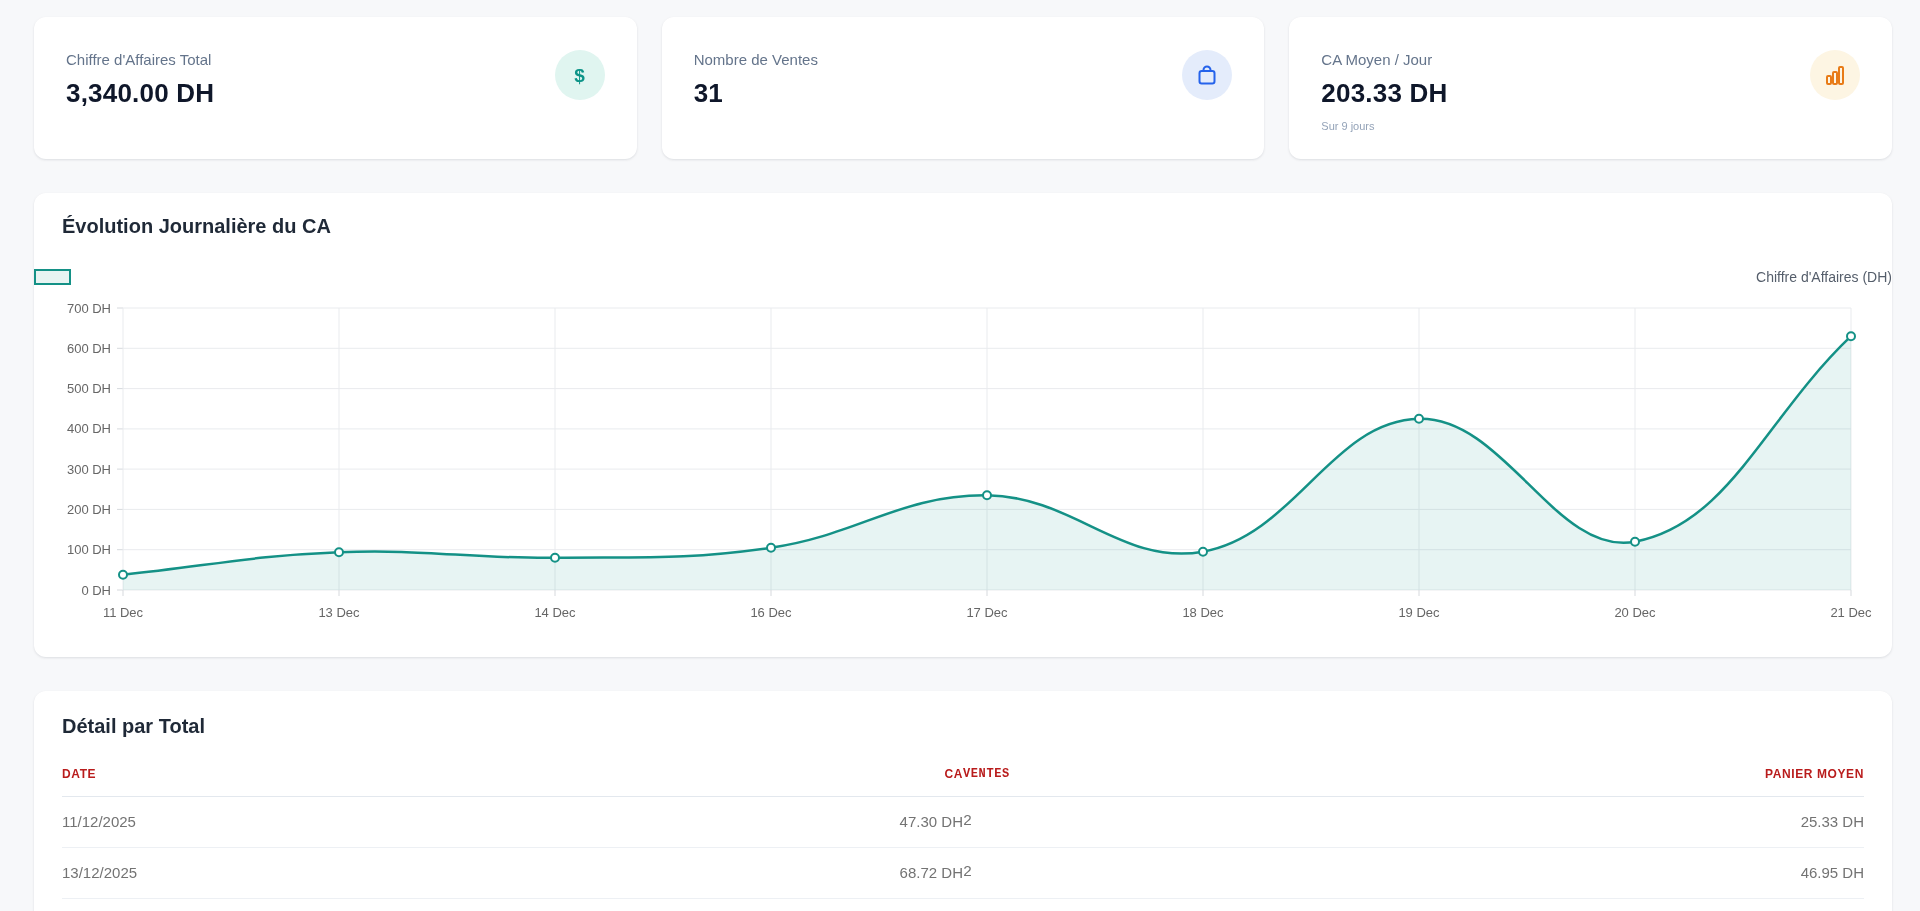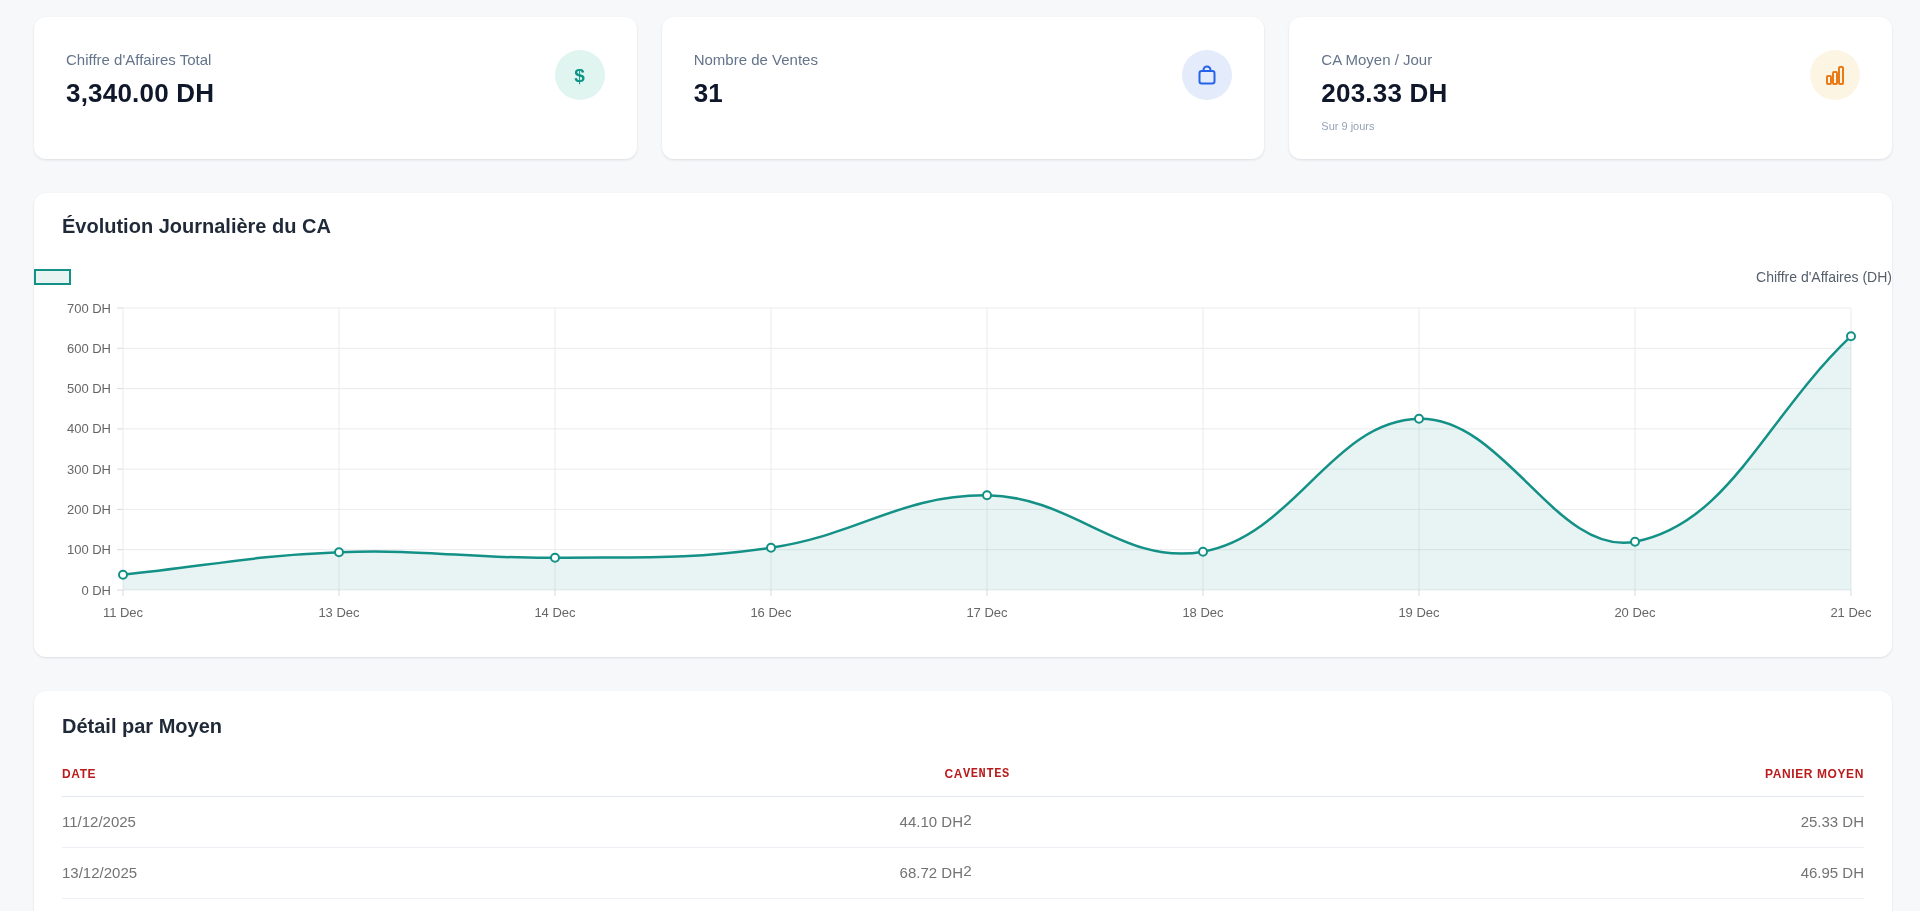--- a/index.html
+++ b/index.html
@@ -163,34 +163,34 @@
       <circle cx="737" cy="354.7" r="4" fill="#ffffff" stroke="#149186" stroke-width="2"></circle>
       <circle cx="953" cy="302.3" r="4" fill="#ffffff" stroke="#149186" stroke-width="2"></circle>
       <circle cx="1169" cy="358.7" r="4" fill="#ffffff" stroke="#149186" stroke-width="2"></circle>
       <circle cx="1385" cy="225.8" r="4" fill="#ffffff" stroke="#149186" stroke-width="2"></circle>
       <circle cx="1601" cy="348.7" r="4" fill="#ffffff" stroke="#149186" stroke-width="2"></circle>
       <circle cx="1817" cy="143.2" r="4" fill="#ffffff" stroke="#149186" stroke-width="2"></circle>
     </svg>
 </div>
 
 <div class="card table-card">
-  <div class="table-title">Détail par Moyen</div>
+  <div class="table-title">Détail par Total</div>
   <table class="detail-table">
     <thead>
       <tr>
         <th class="col0">DATE</th>
         <th class="col1">CA</th>
         <th class="col2">VENTES</th>
         <th class="col3">PANIER MOYEN</th>
       </tr>
     </thead>
     <tbody>
         <tr>
           <td class="col0">11/12/2025</td>
-          <td class="col1">44.10 DH</td>
+          <td class="col1">47.30 DH</td>
           <td class="col2">2</td>
           <td class="col3">25.33 DH</td>
         </tr>
         <tr>
           <td class="col0">13/12/2025</td>
           <td class="col1">68.72 DH</td>
           <td class="col2">2</td>
           <td class="col3">46.95 DH</td>
         </tr>
       </tbody>

